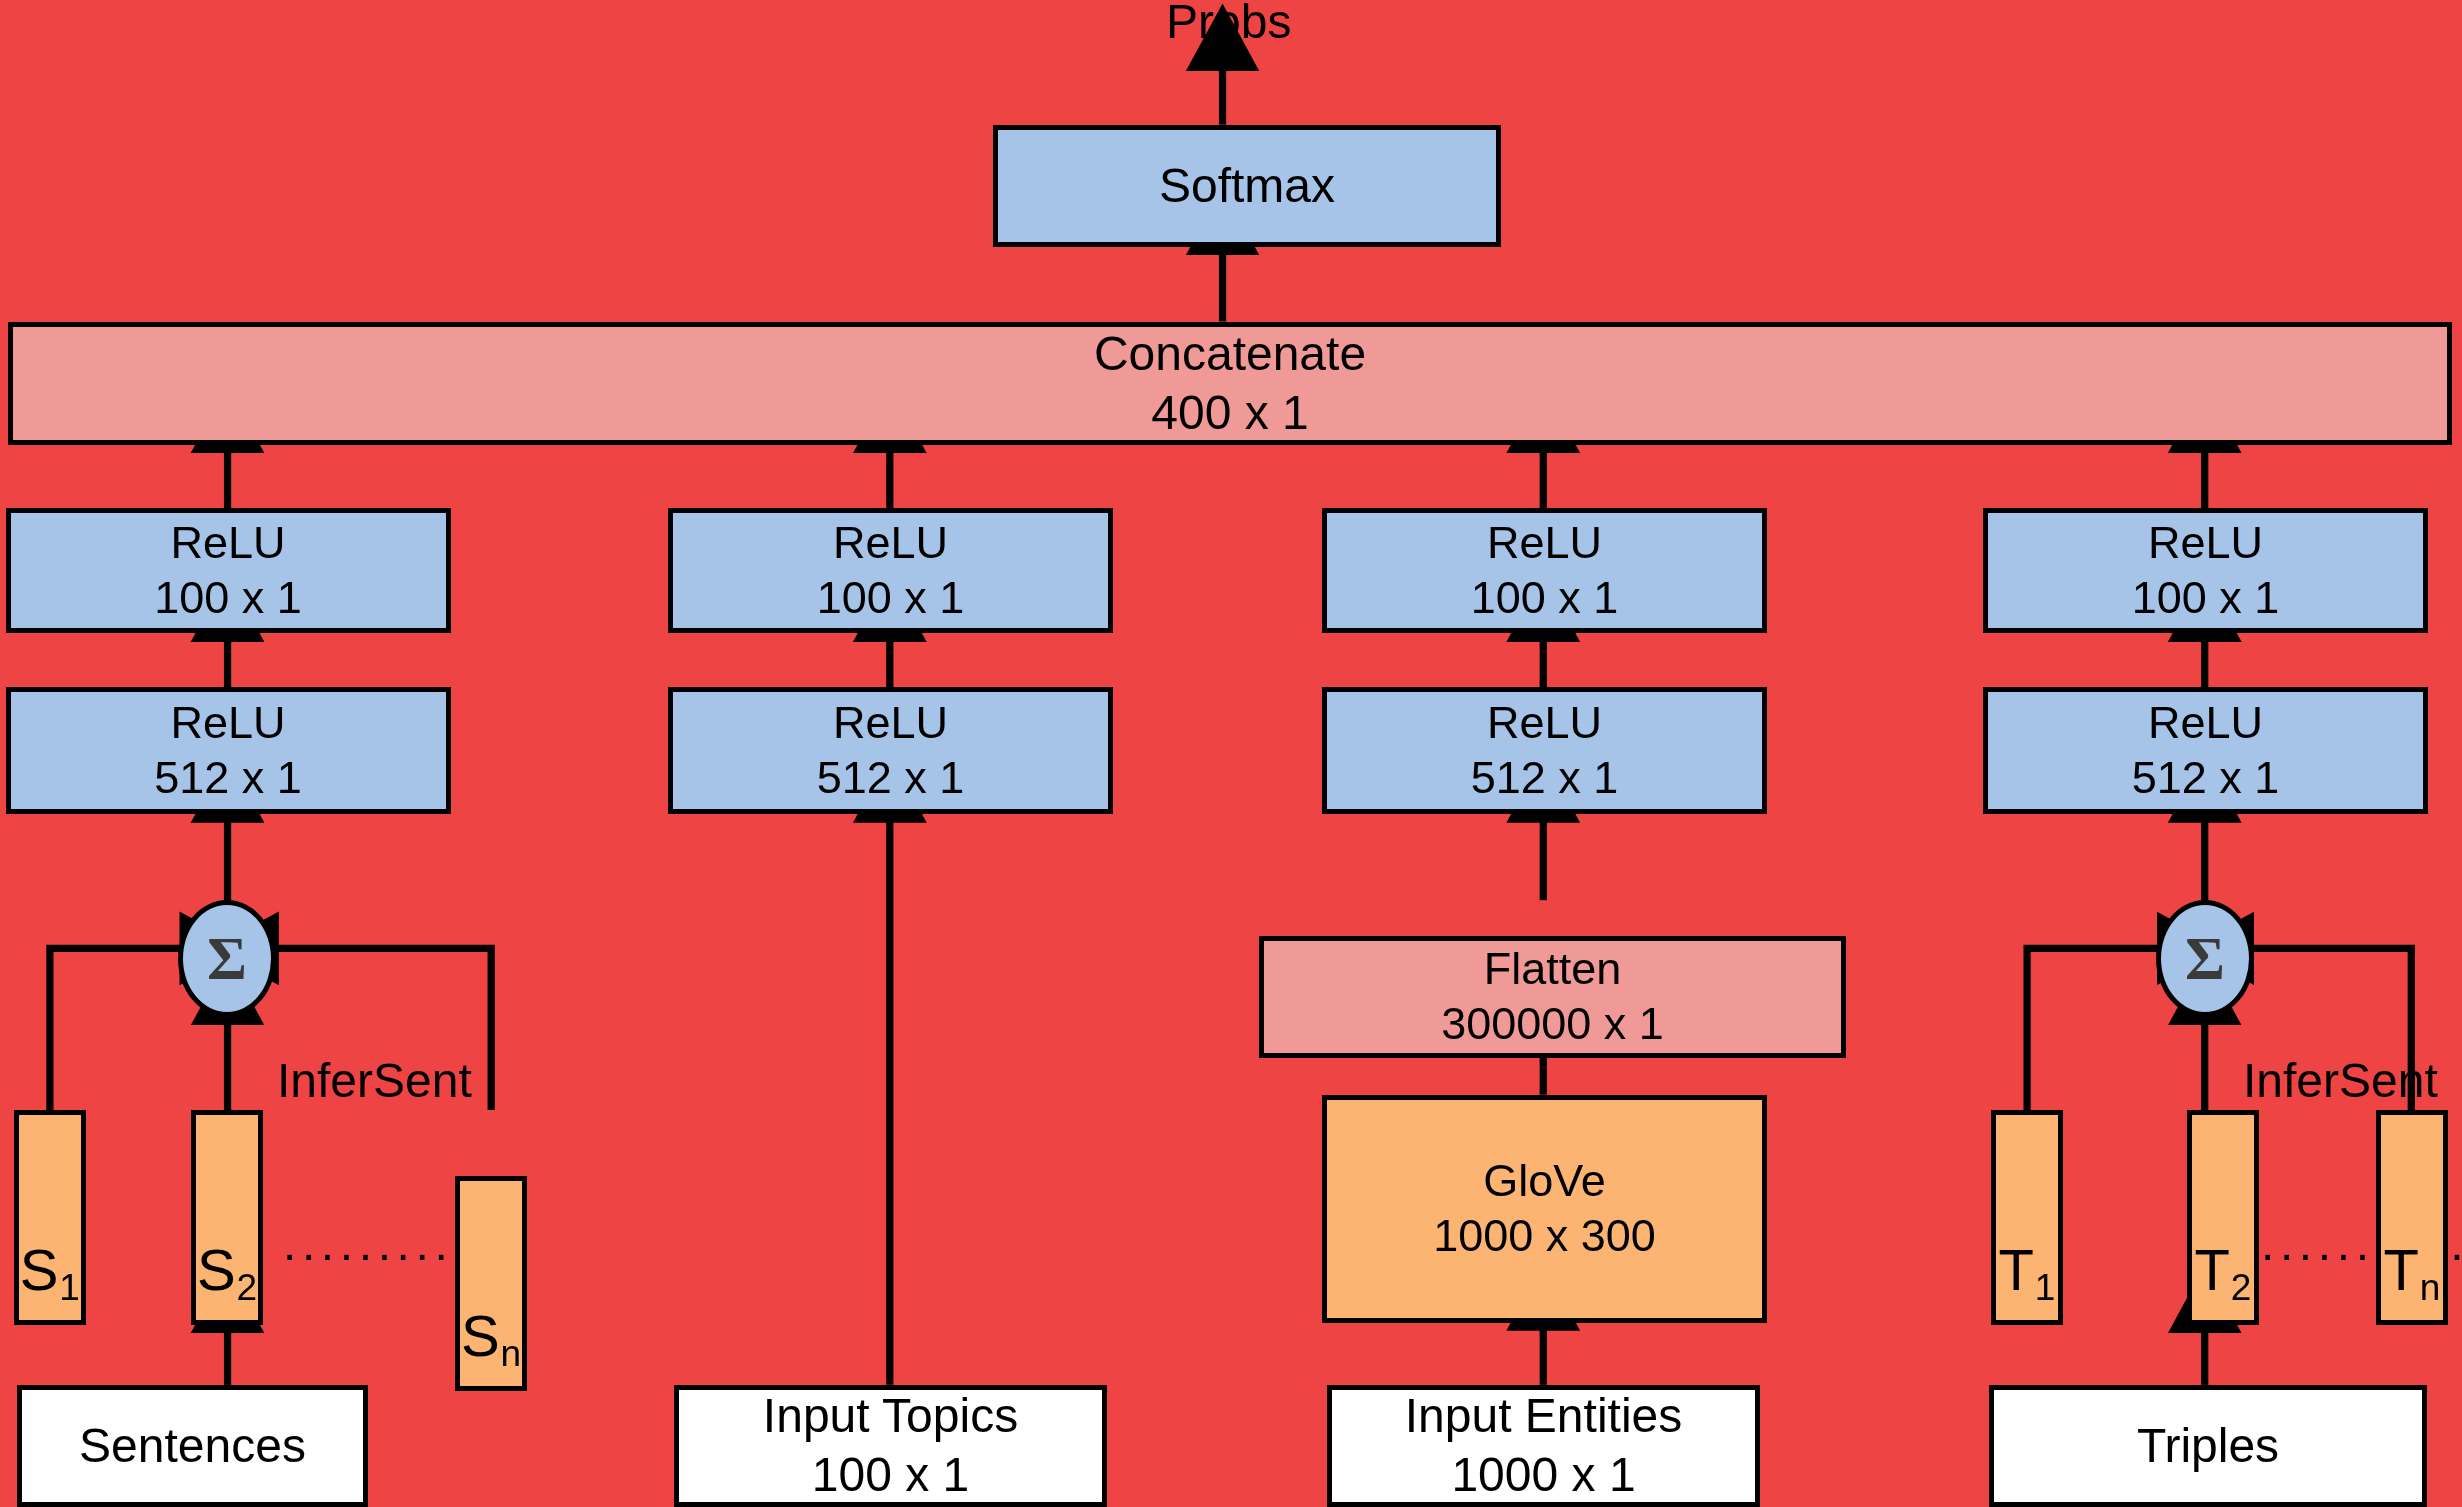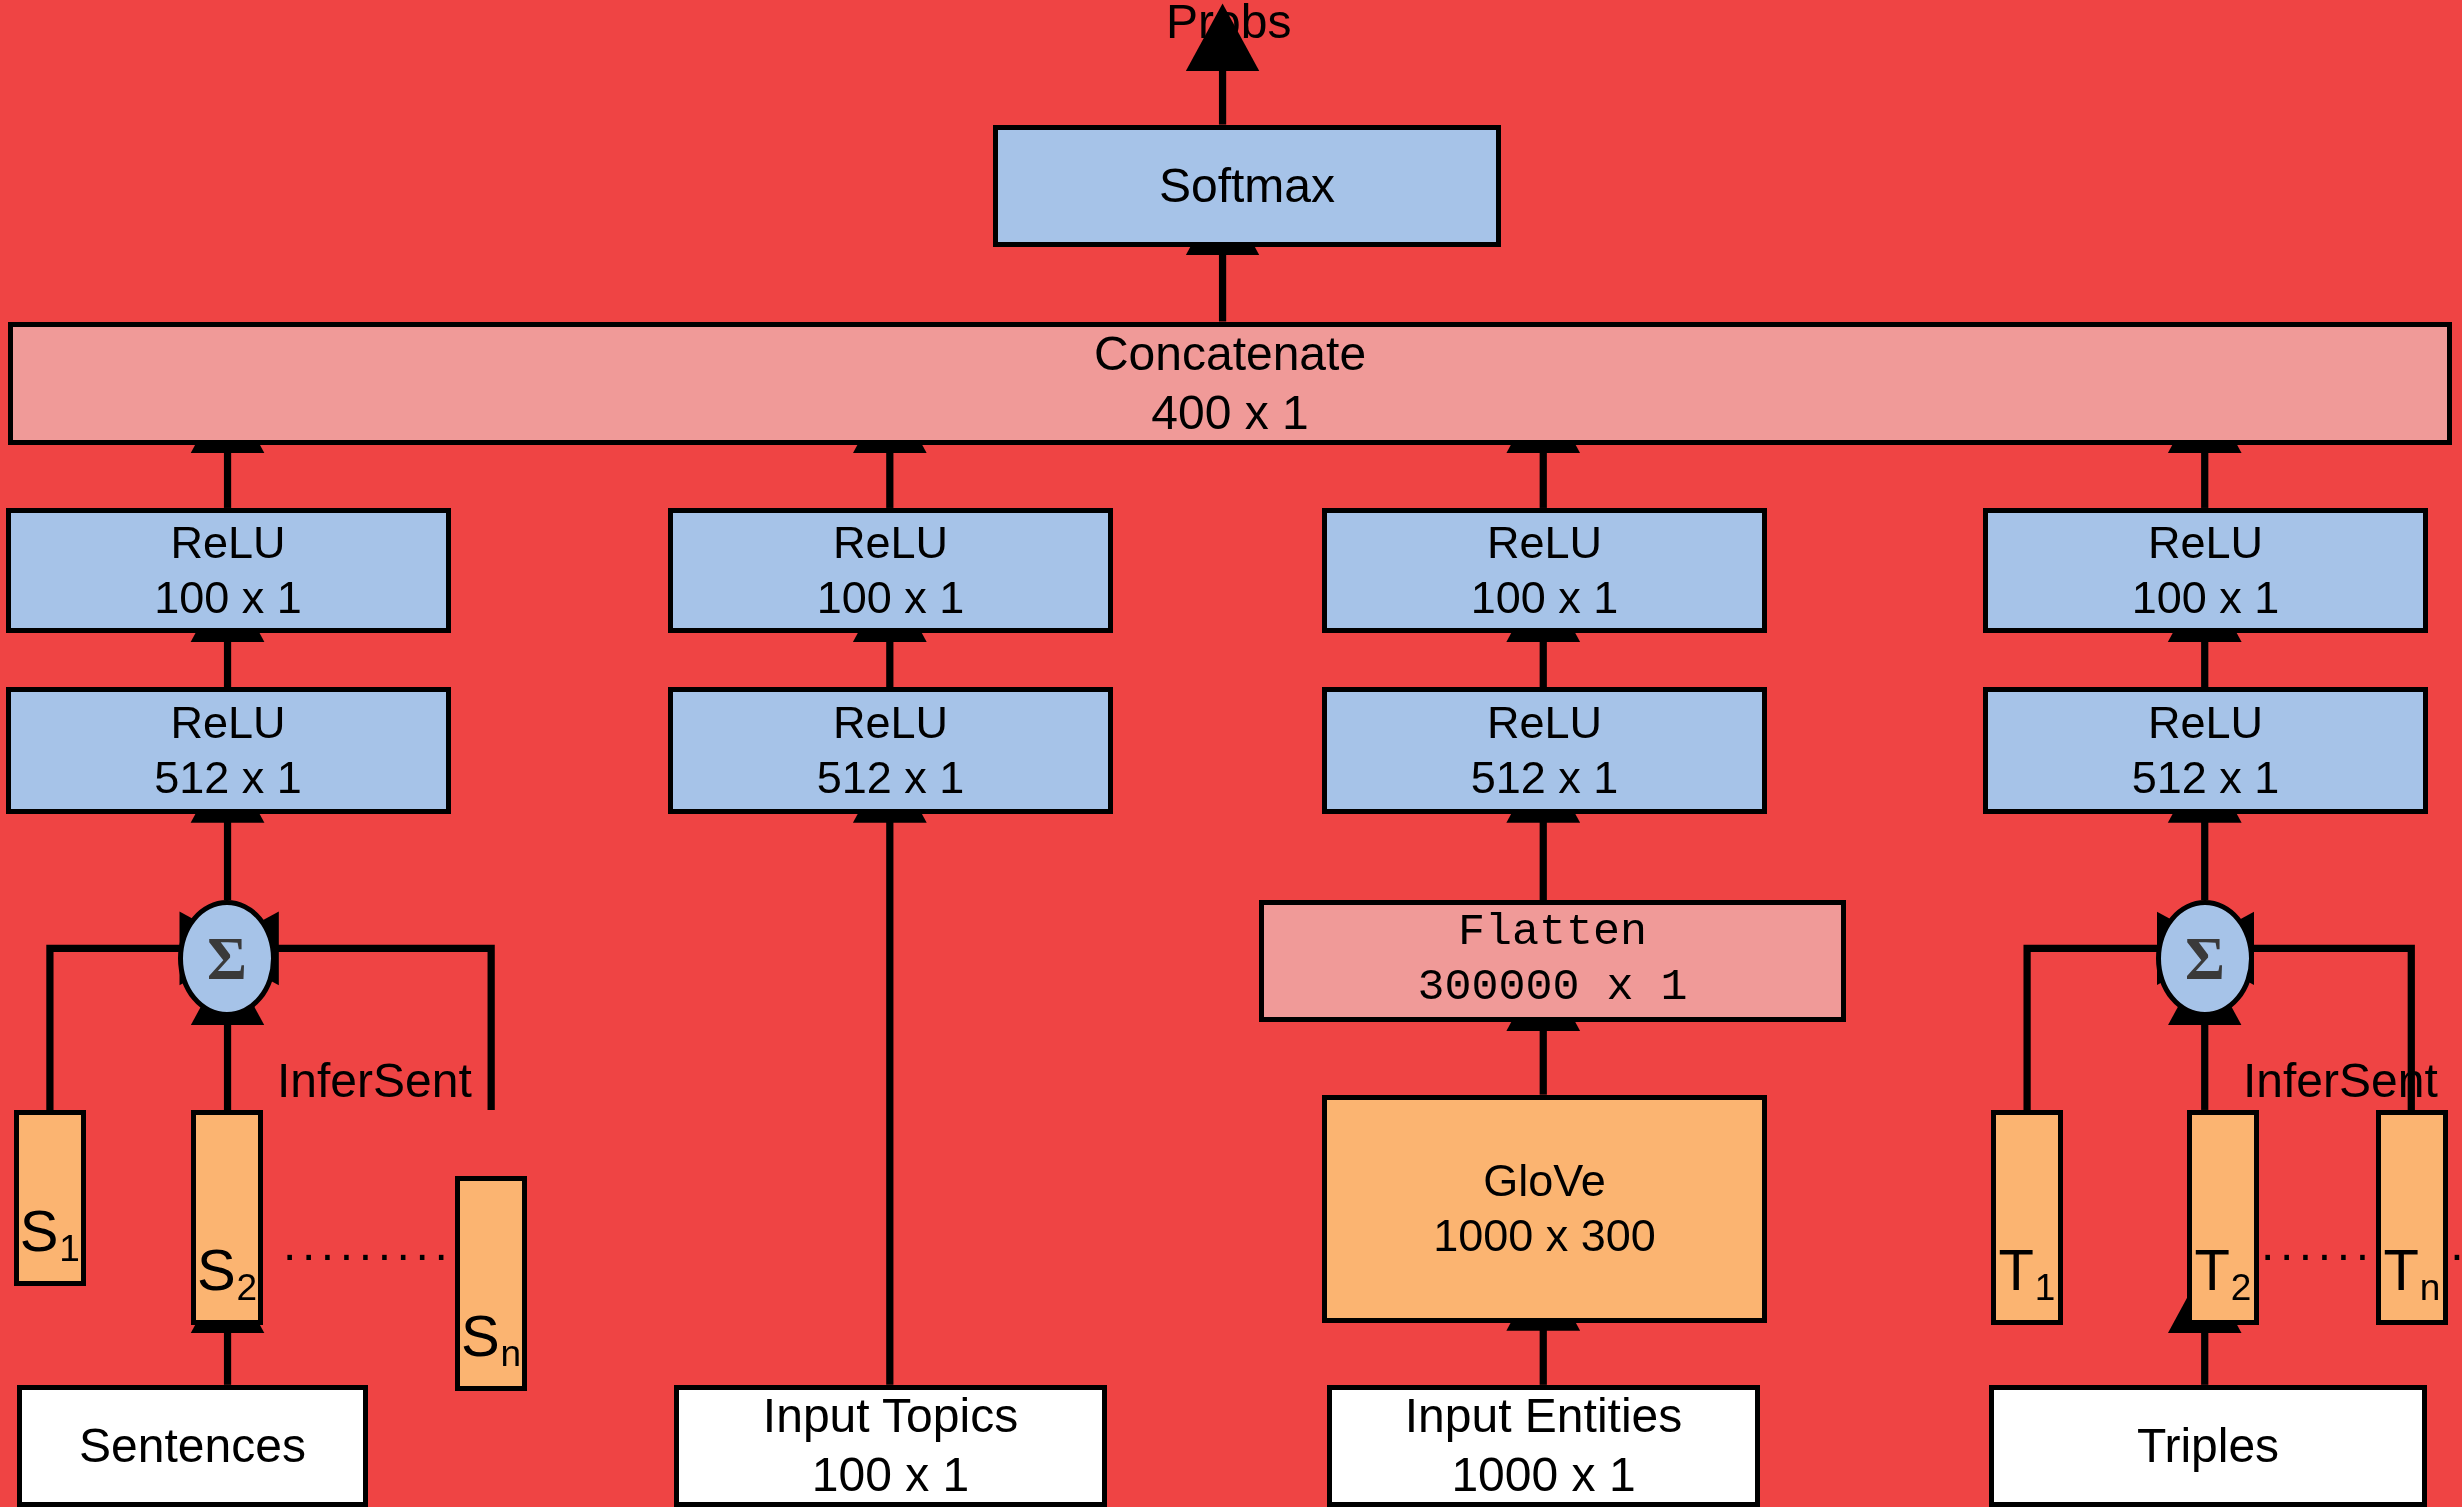--- a/index.html
+++ b/index.html
@@ -156,21 +156,21 @@
     <span class="ln">ReLU</span>
     <span class="ln">512 x 1</span>
   </div>
 
   <div class="sigma" style="left:178px; top:900px; width:98px; height:117px;">
     <span>Σ</span>
   </div>
 
   <div class="plainlabel" style="left:277px; top:1053px;">InferSent</div>
 
-  <div class="node orange vbar" style="left:13.7px; top:1110px; width:72px; height:176px;">
+  <div class="node orange vbar" style="left:13.7px; top:1110px; width:72px; height:215px;">
     <span class="ln"><span>S</span><span class="sub">1</span></span>
   </div>
 
   <div class="node orange vbar" style="left:191px; top:1110px; width:72px; height:215px;">
     <span class="ln"><span>S</span><span class="sub">2</span></span>
   </div>
 
   <div class="dots" style="left:283px; top:1216px;">...........</div>
 
   <div class="node orange vbar" style="left:455px; top:1176px; width:72px; height:215px;">
@@ -199,21 +199,21 @@
   <div class="node blue f56" style="left:1322px; top:508px; width:445px; height:125px;">
     <span class="ln">ReLU</span>
     <span class="ln">100 x 1</span>
   </div>
 
   <div class="node blue f56" style="left:1322px; top:687px; width:445px; height:127px;">
     <span class="ln">ReLU</span>
     <span class="ln">512 x 1</span>
   </div>
 
-  <div class="node salmon f56" style="left:1259px; top:900px; width:587px; height:122px;font-family:Liberation Mono, monospace;">
+  <div class="node salmon f56" style="left:1259px; top:936px; width:587px; height:122px;">
     <span class="ln">Flatten</span>
     <span class="ln">300000 x 1</span>
   </div>
 
   <div class="node orange f56" style="left:1322px; top:1095px; width:445px; height:228px;">
     <span class="ln">GloVe</span>
     <span class="ln">1000 x 300</span>
   </div>
 
   <div class="node white f60" style="left:1327px; top:1385px; width:433px; height:122px;">

